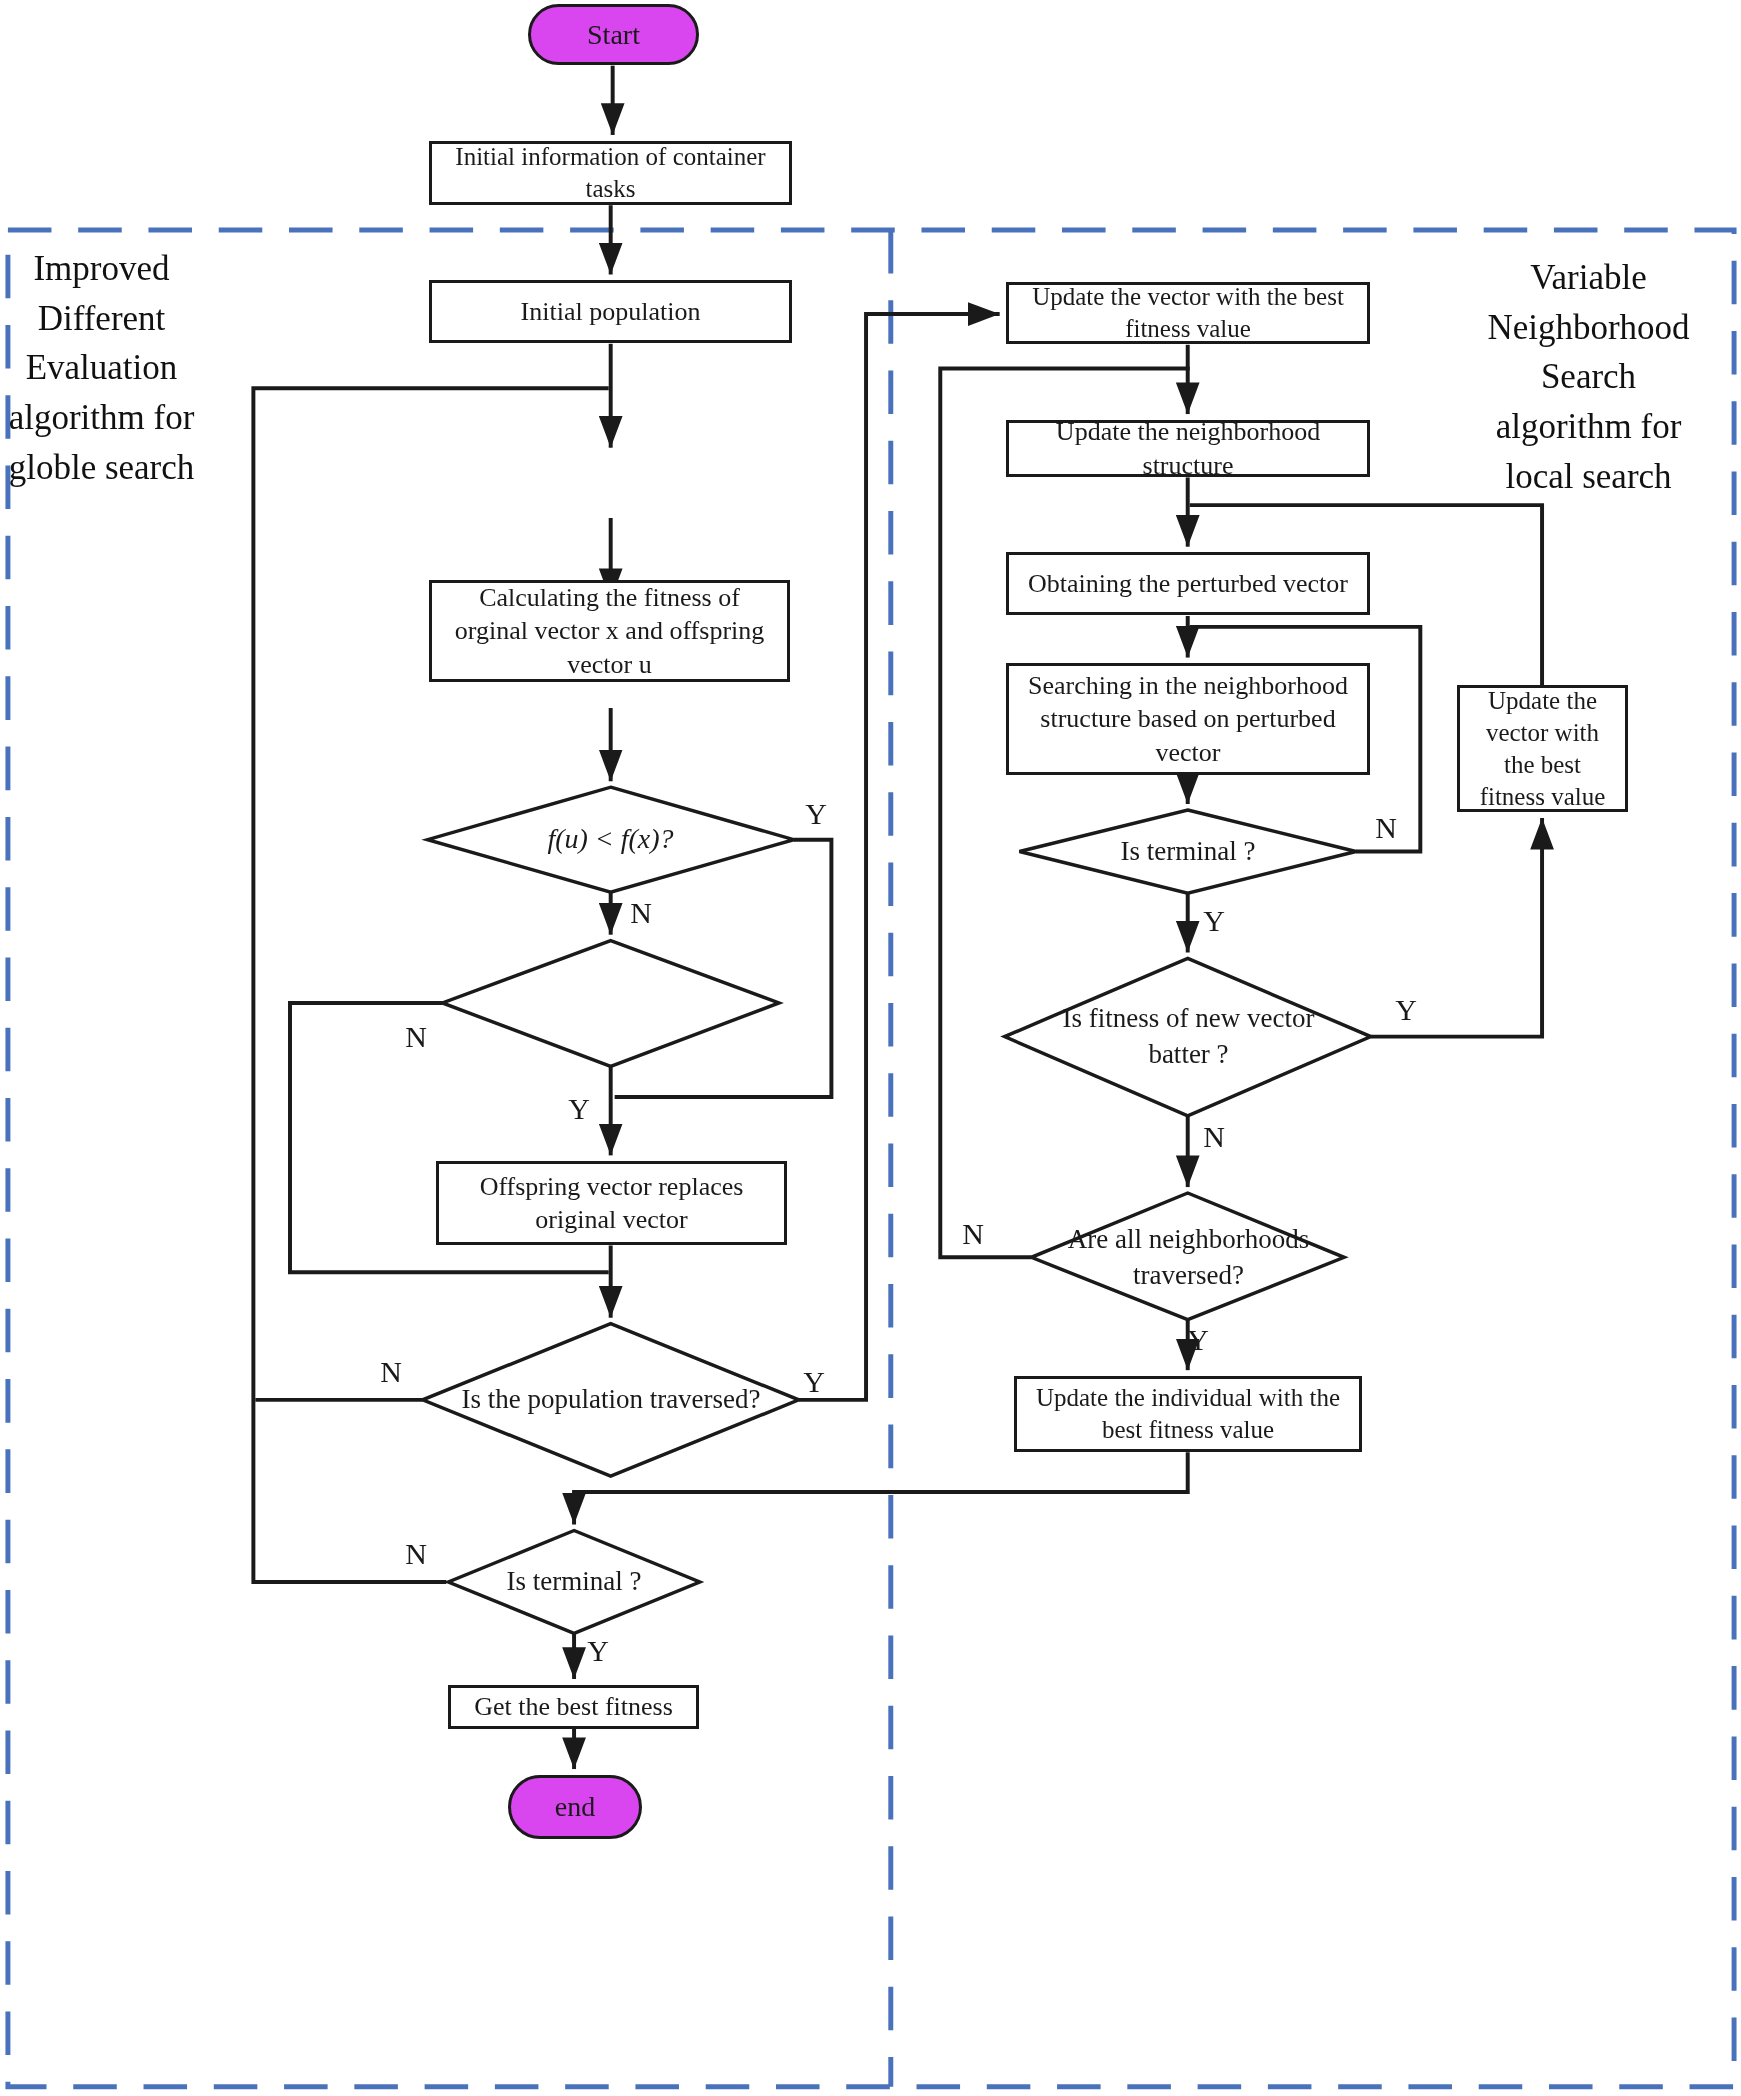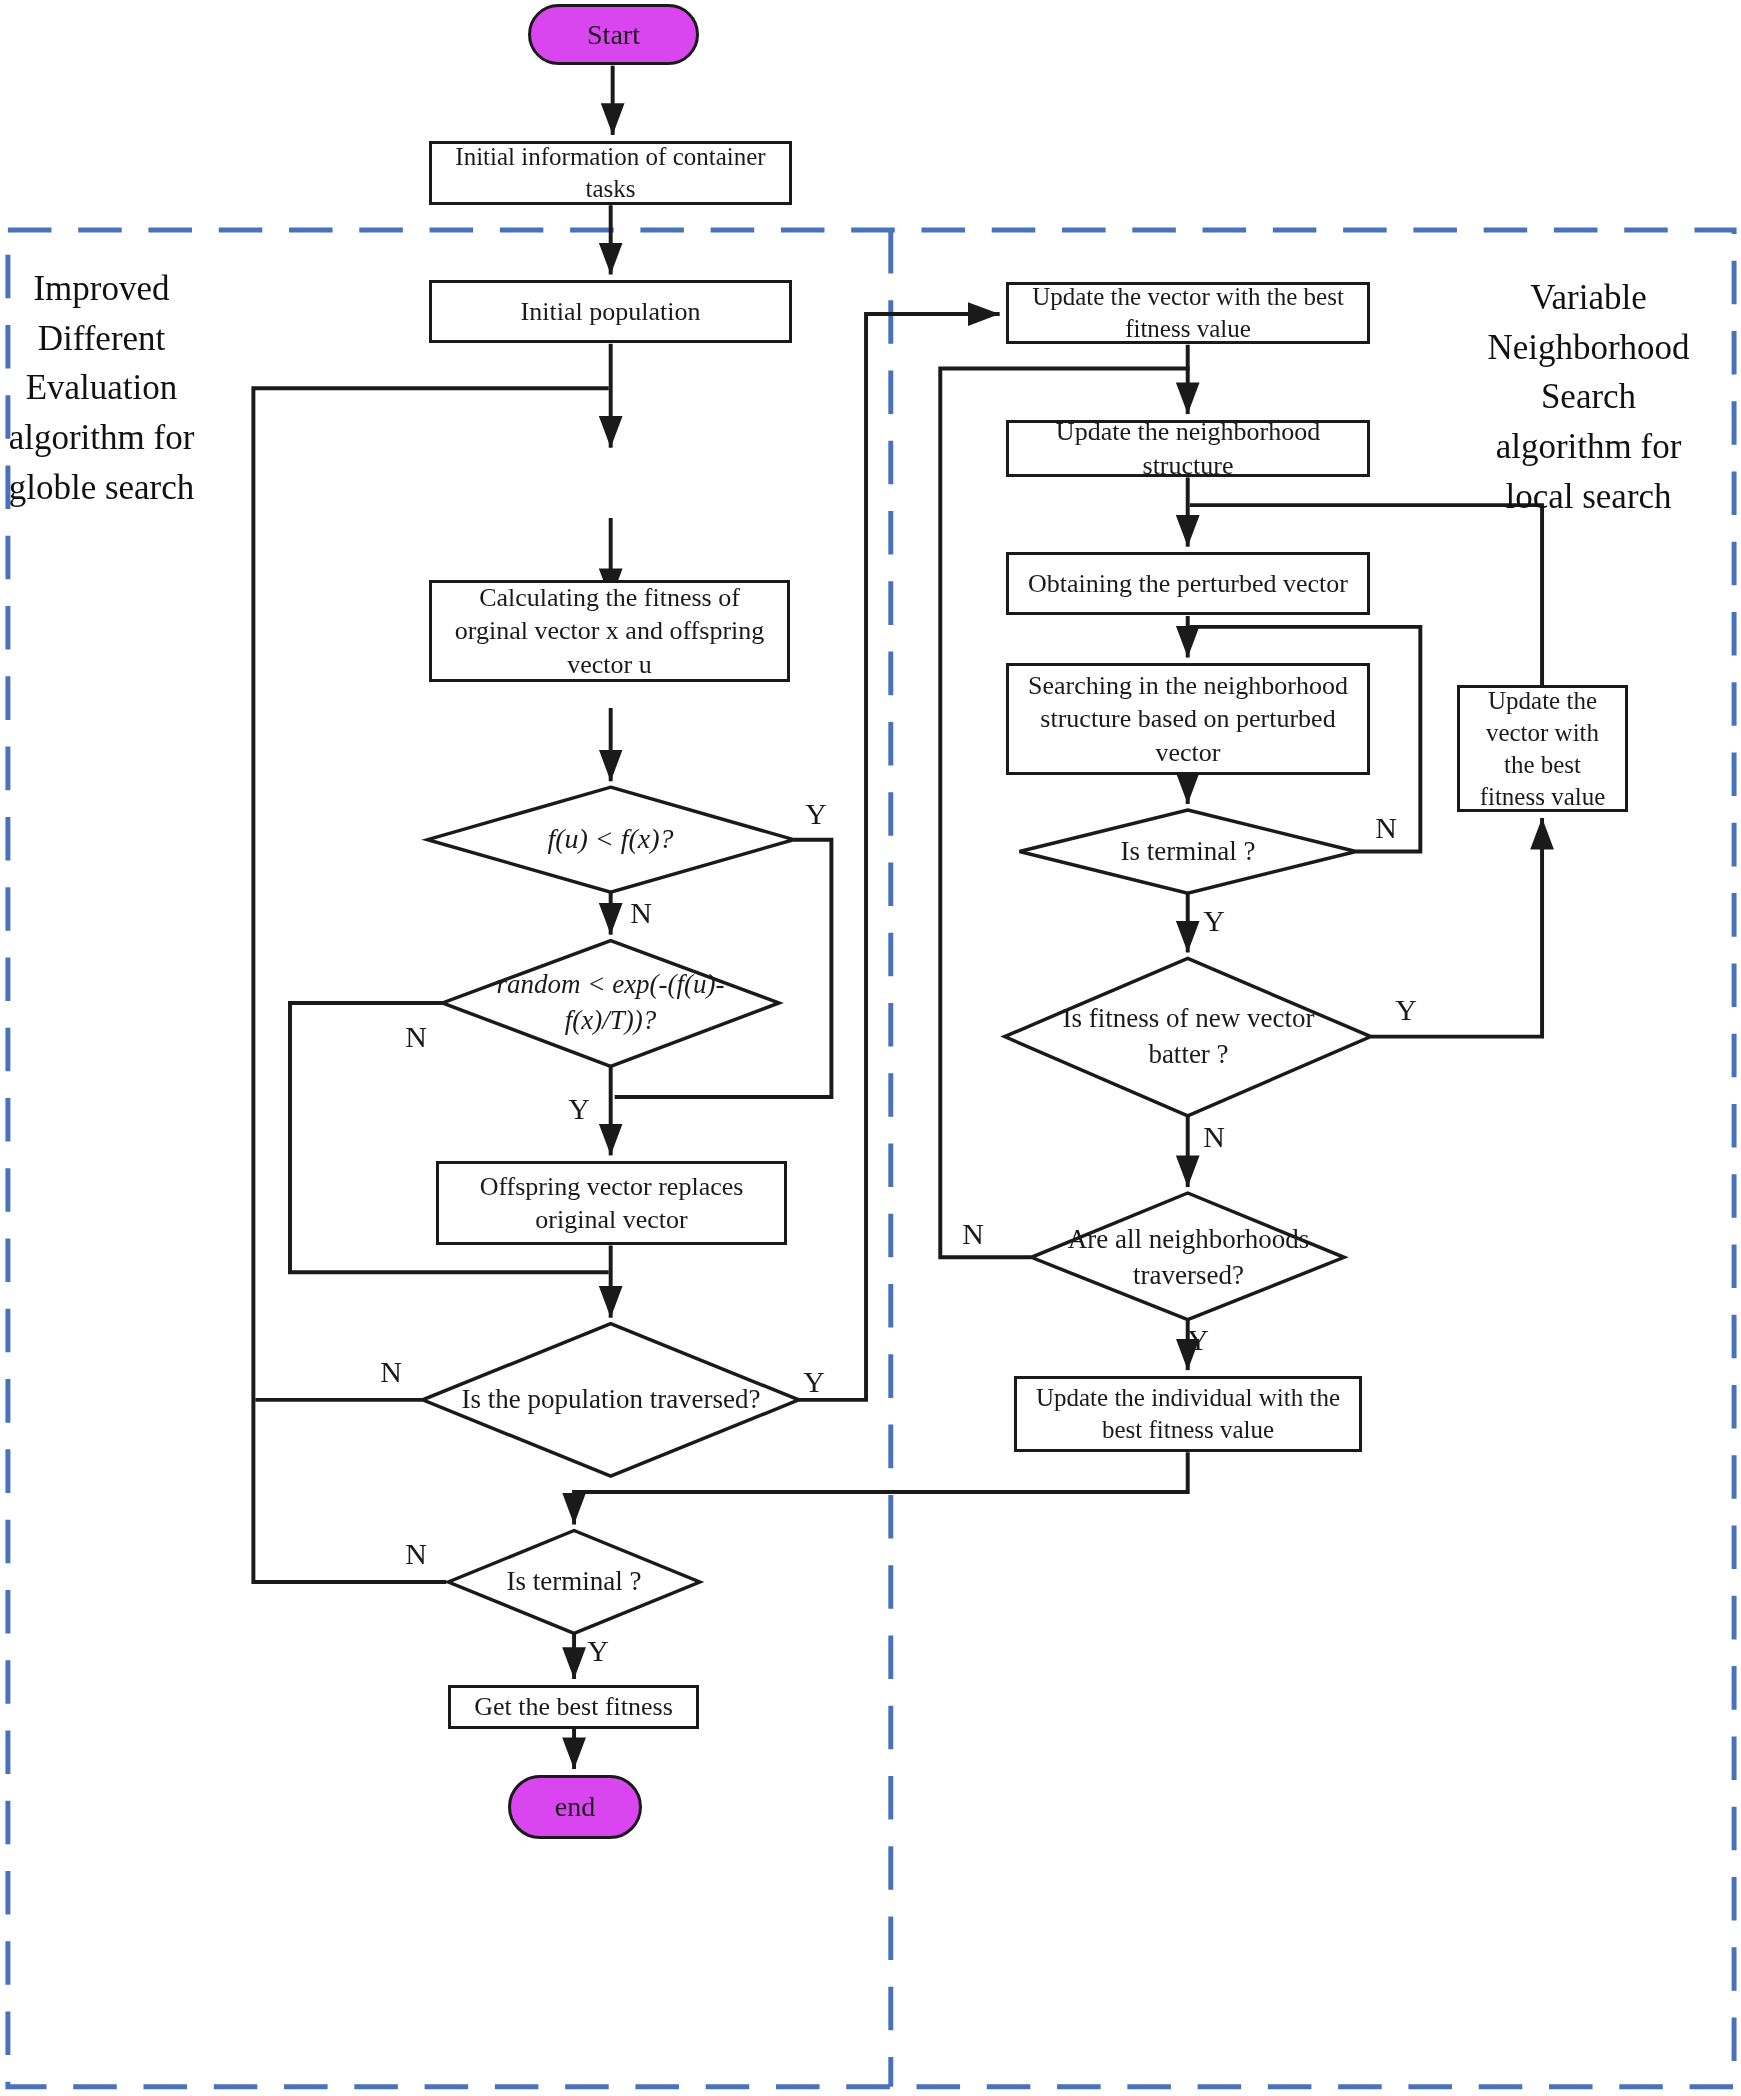--- a/index.html
+++ b/index.html
@@ -20,21 +20,21 @@
   .process{border:3px solid #1a1a1a;background:#ffffff;font-size:26px;padding:0 10px;}
   .terminal{border:3px solid #1a1a1a;background:#d946ef;border-radius:34px;font-size:28px;}
   .dtext{background:transparent;font-size:27px;line-height:1.3;}
   .italic{font-style:italic;}
   .branch{
     position:absolute;z-index:3;font-size:30px;
     transform:translate(-50%,-50%);background:transparent;
   }
   .side-label{
     position:absolute;z-index:2;font-size:35px;line-height:1.42;
-    text-align:center;white-space:pre-line;color:#111111;margin-top:20px;
+    text-align:center;white-space:pre-line;color:#111111;
   }
 </style>
 </head>
 <body>
 
 <div class="canvas">
 
   <svg class="layer" width="1741" height="2097" viewBox="0 0 1759 2118">
     <defs>
       <marker id="arrow" markerWidth="8" markerHeight="6" refX="8" refY="3" orient="auto" markerUnits="strokeWidth">
@@ -112,21 +112,20 @@
   <div class="node process" style="left:448px;top:1685px;width:251px;height:44px;">Get the best fitness</div>
 
   <div class="node process" style="left:1006px;top:282px;width:364px;height:62px;font-size:25px;">Update the vector with the best fitness value</div>
   <div class="node process" style="left:1006px;top:420px;width:364px;height:57px;">Update the neighborhood structure</div>
   <div class="node process" style="left:1006px;top:552px;width:364px;height:63px;">Obtaining the perturbed vector</div>
   <div class="node process" style="left:1006px;top:663px;width:364px;height:112px;">Searching in the neighborhood structure based on perturbed vector</div>
   <div class="node process" style="left:1014px;top:1376px;width:348px;height:76px;font-size:25px;">Update the individual with the best fitness value</div>
   <div class="node process" style="left:1457px;top:685px;width:171px;height:127px;font-size:25px;">Update the vector with the best fitness value</div>
 
   <div class="node dtext italic" style="left:462px;top:810px;width:297px;height:59px;font-size:28px;">f(u) &lt; f(x)?</div>
-  <div class="node dtext italic" style="left:472px;top:948px;width:277px;height:109px;">random &lt; exp(-(f(u)-f(x)/T))?</div>
   <div class="node dtext" style="left:433px;top:1370px;width:356px;height:59px;">Is the population traversed?</div>
   <div class="node dtext" style="left:455px;top:1552px;width:238px;height:59px;">Is terminal ?</div>
   <div class="node dtext" style="left:1064px;top:822px;width:248px;height:59px;">Is terminal ?</div>
   <div class="node dtext" style="left:1040px;top:995px;width:297px;height:83px;">Is fitness of new vector batter ?</div>
   <div class="node dtext" style="left:1040px;top:1216px;width:297px;height:83px;">Are all neighborhoods traversed?</div>
 
   <div class="branch" style="left:816px;top:814px;">Y</div>
   <div class="branch" style="left:641px;top:913px;">N</div>
   <div class="branch" style="left:416px;top:1037px;">N</div>
   <div class="branch" style="left:579px;top:1109px;">Y</div>

